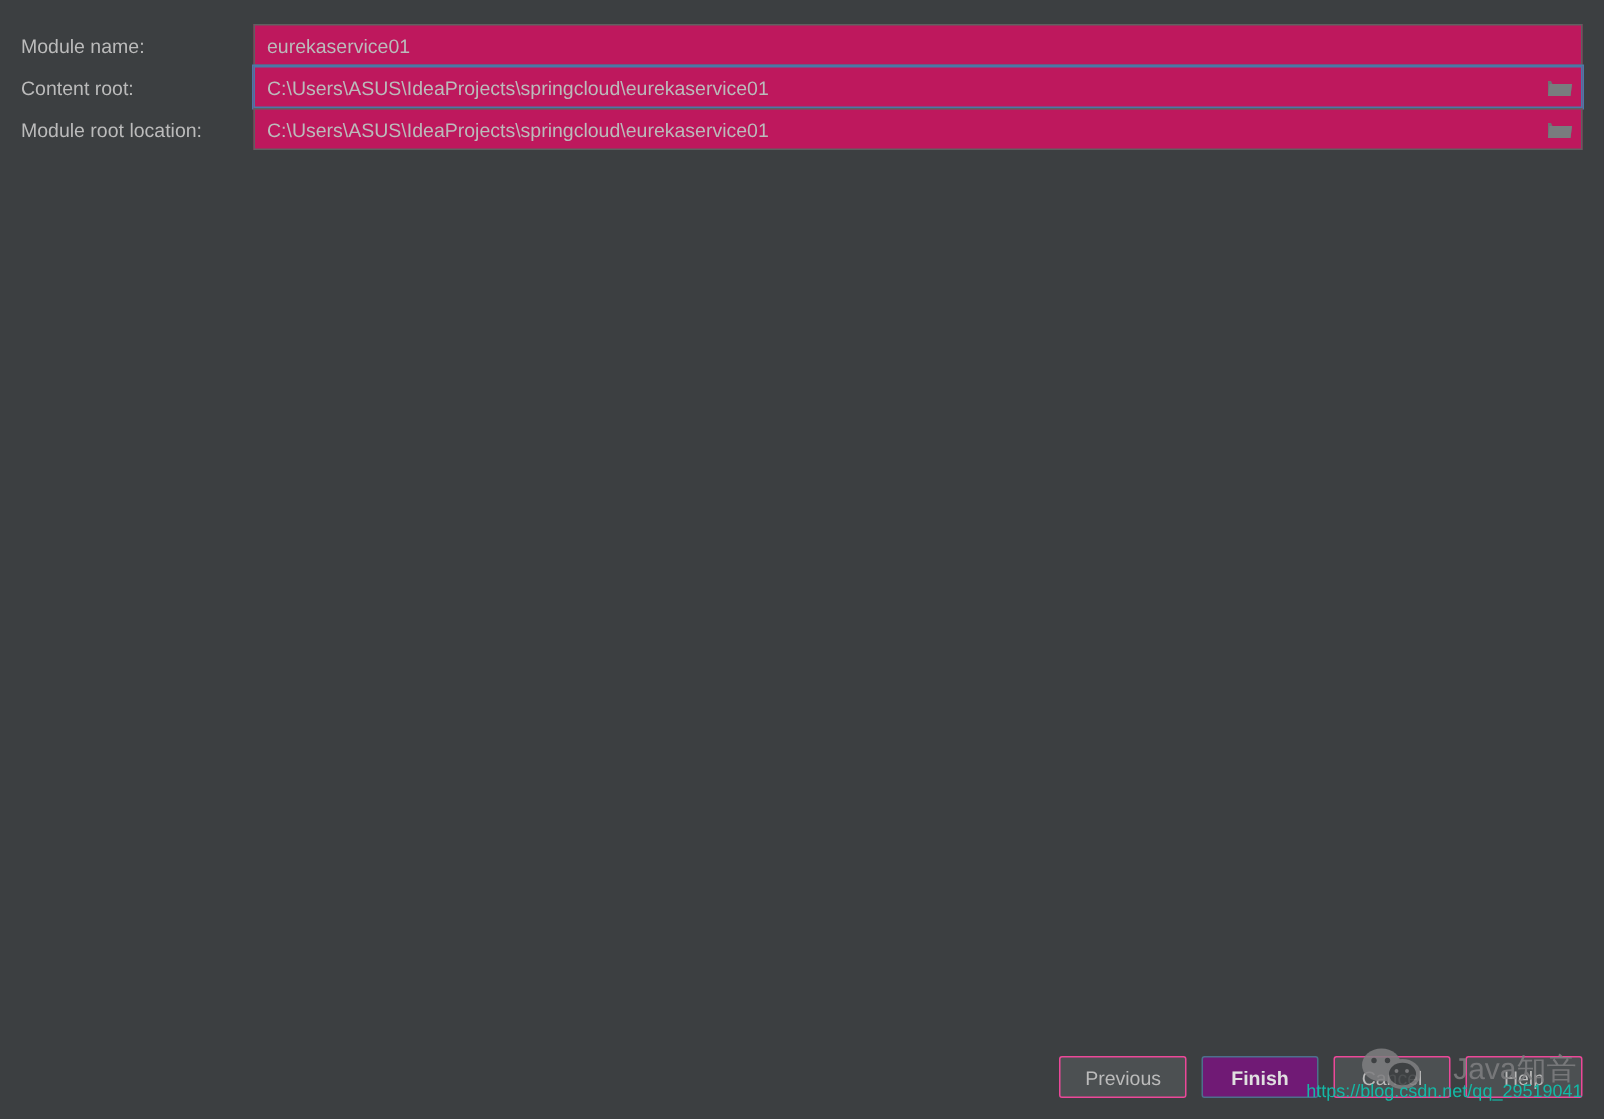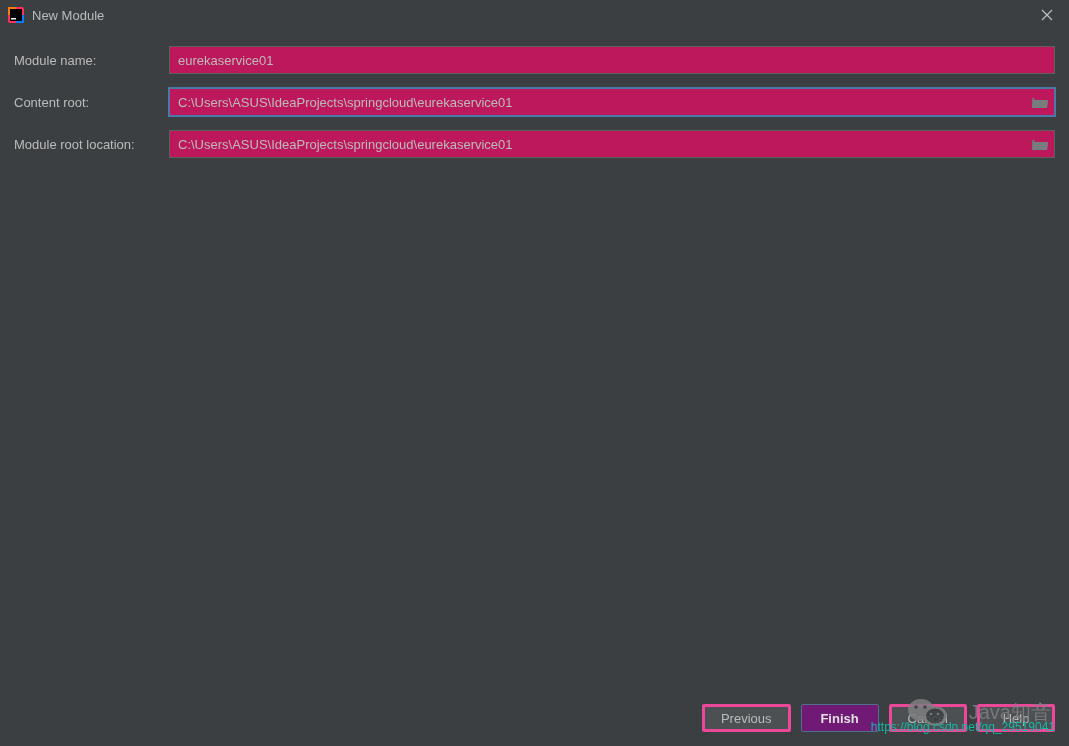--- a/index.html
+++ b/index.html
@@ -54,21 +54,20 @@
     }
     .content {
       flex: 1;
       padding: 16px 14px;
       display: flex;
       flex-direction: column;
     }
     .form-row {
       display: flex;
       align-items: center;
-      margin-bottom: 14px;
     }
     .form-row .label {
       width: 155px;
       color: #bbbbbb;
       font-size: 13px;
       flex-shrink: 0;
     }
     .form-row .input-wrap {
       flex: 1;
       position: relative;
@@ -110,21 +109,21 @@
       align-items: center;
       justify-content: flex-end;
       padding: 0 14px 8px 14px;
       gap: 10px;
     }
     .btn {
       height: 28px;
       min-width: 78px;
       padding: 0 16px;
       background: #4c5052;
-      border: 3px solid #ec4899;
+      border: 1px solid #ec4899;
       color: #bbbbbb;
       font-size: 13px;
       cursor: pointer;
       font-family: inherit;
       border-radius: 2px;
     }
     .btn.primary {
       background: #701a75;
       border: 1px solid #4c708c;
       color: #e0e0e0;
@@ -159,38 +158,20 @@
       margin-top: 48px;
     }
     .spacer {
       flex: 1;
     }
   </style>
 </head>
 <body>
 
 <div class="window">
-  <div class="titlebar">
-    <span class="app-icon">
-      <svg width="16" height="16" viewBox="0 0 16 16">
-        <rect x="0" y="0" width="16" height="16" rx="2" fill="#fe315d"></rect>
-        <rect x="0" y="0" width="8" height="8" fill="#f97a12"></rect>
-        <rect x="8" y="8" width="8" height="8" fill="#087cfa"></rect>
-        <rect x="2" y="2" width="12" height="12" fill="#000"></rect>
-        <rect x="3" y="11" width="5" height="1.5" fill="#fff"></rect>
-      </svg>
-    </span>
-    <span class="title">New Module</span>
-    <div class="close-btn">
-      <svg width="12" height="12" viewBox="0 0 12 12">
-        <line x1="1" y1="1" x2="11" y2="11" stroke="#bbbbbb" stroke-width="1.3"></line>
-        <line x1="11" y1="1" x2="1" y2="11" stroke="#bbbbbb" stroke-width="1.3"></line>
-      </svg>
-    </div>
-  </div>
 
   <div class="content">
 
     <div class="form-row">
       <div class="label">Module name:</div>
       <div class="input-wrap">
         <input type="text" value="eurekaservice01" style="">
       </div>
     </div>
 

